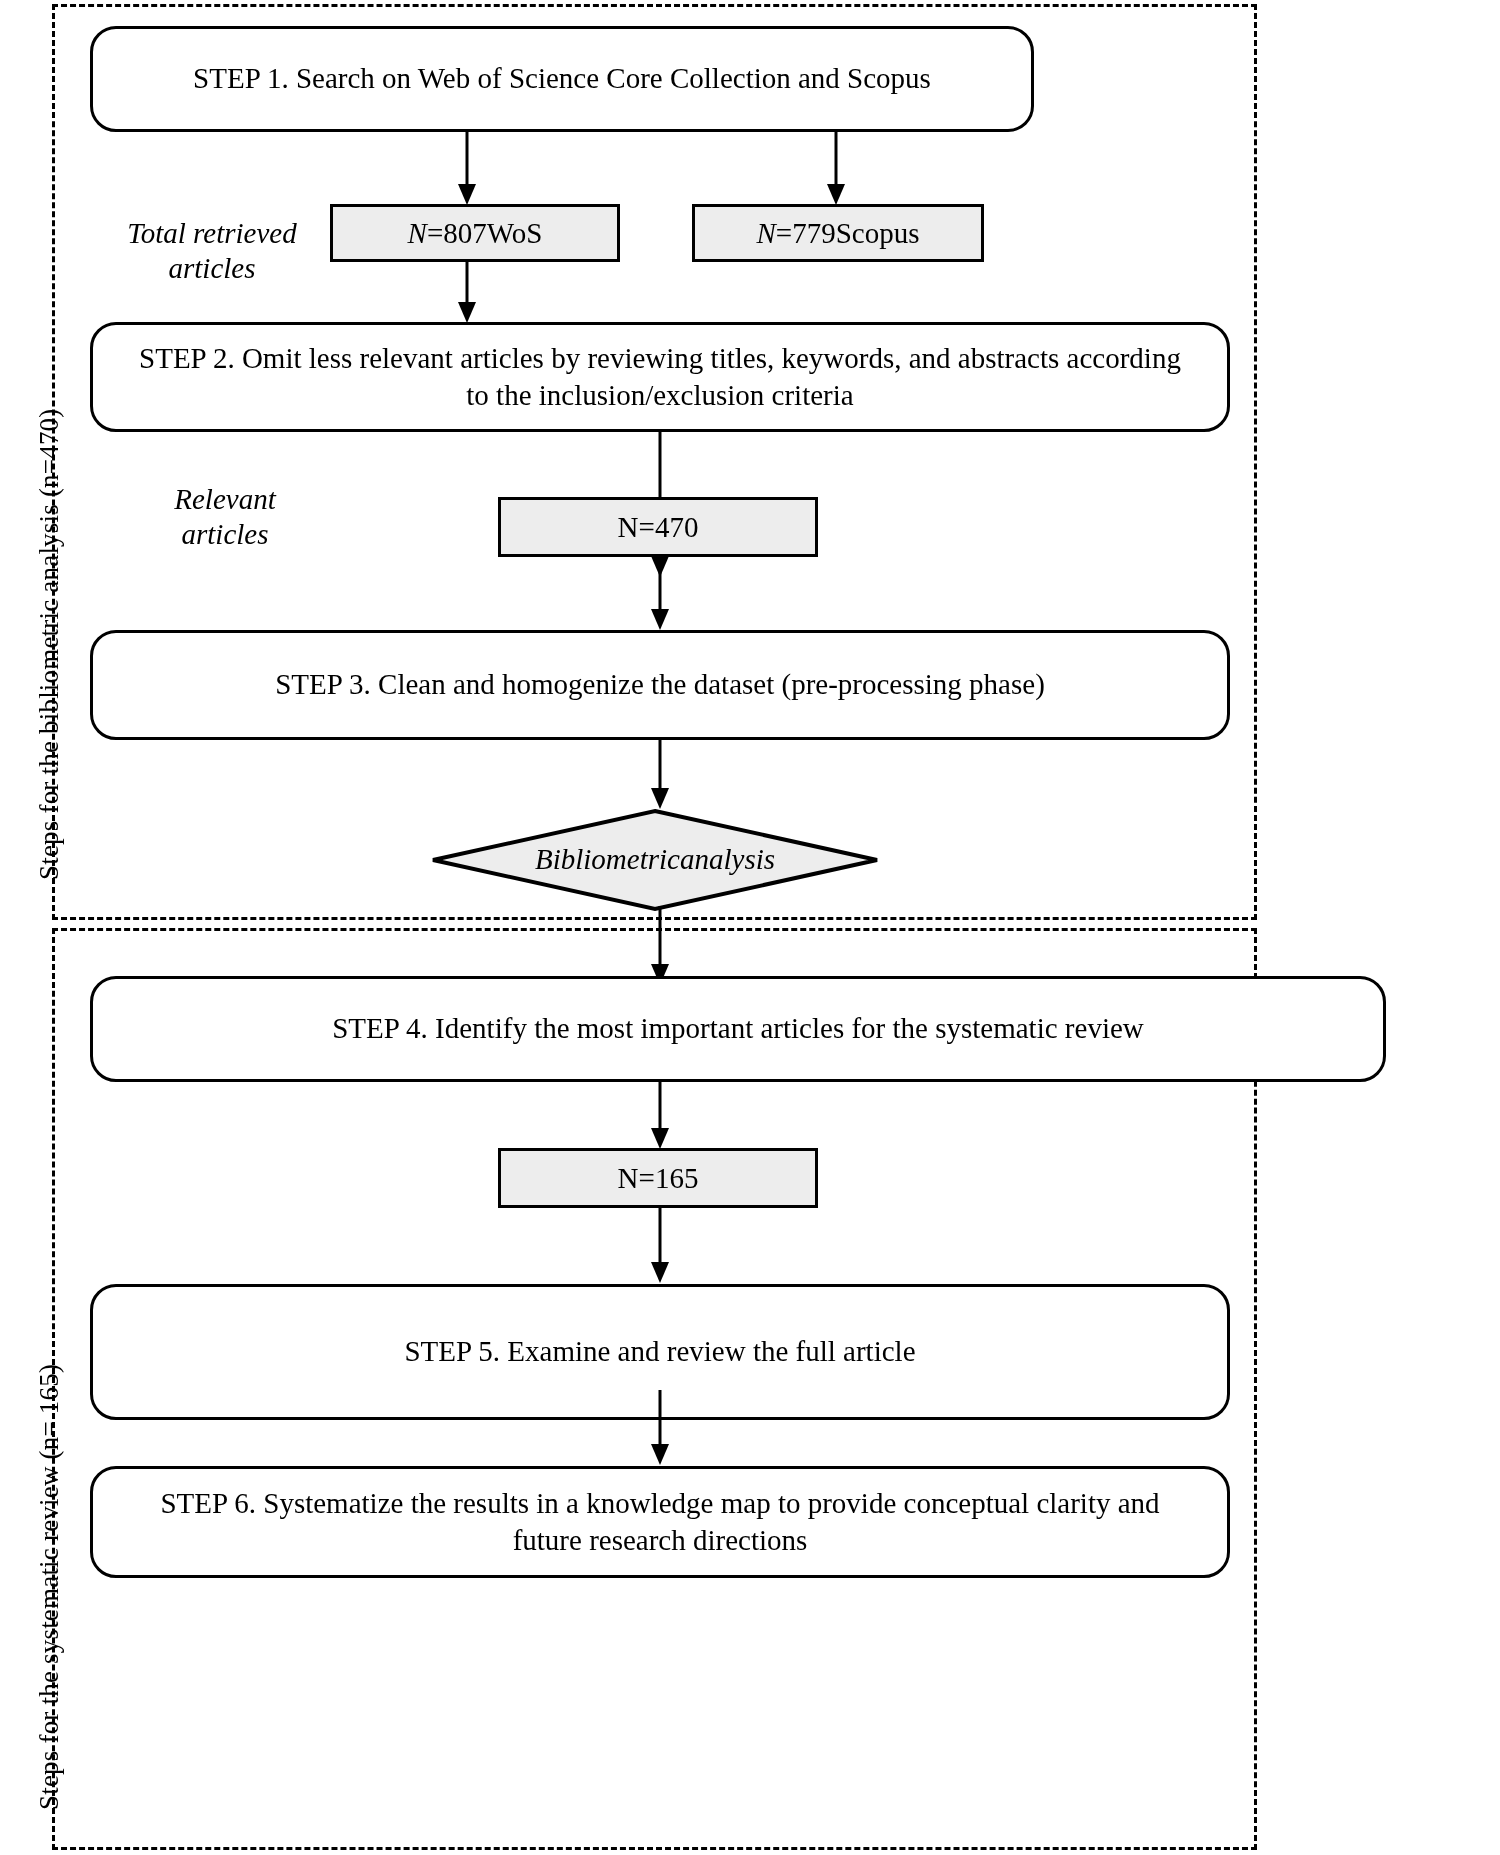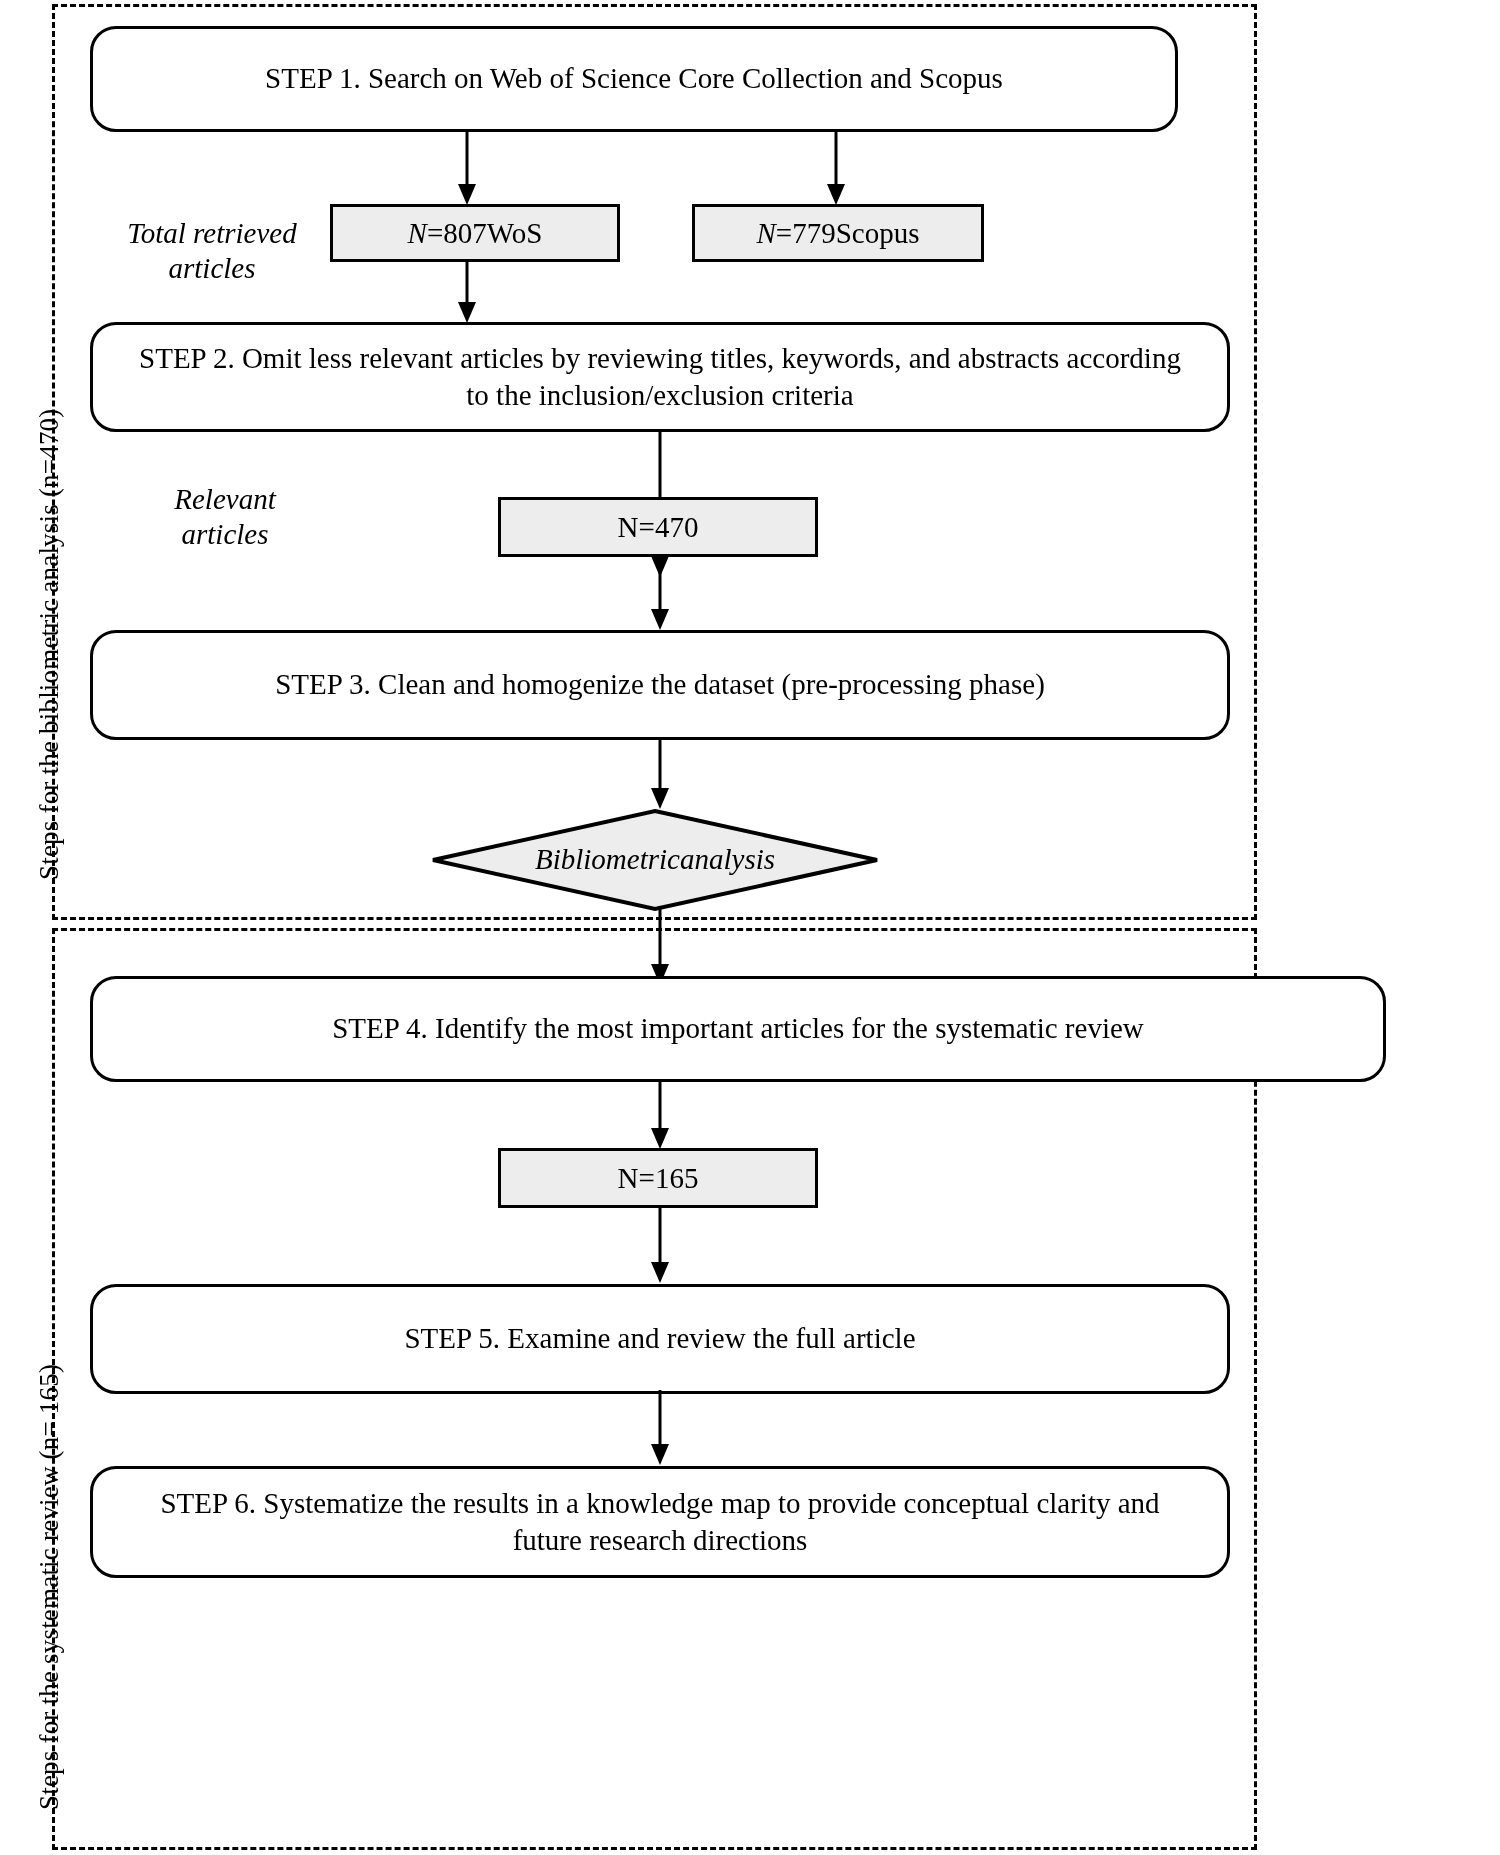--- a/index.html
+++ b/index.html
@@ -112,21 +112,21 @@
 <body>
 
 <div id="page">
 
   <div class="group-frame" id="frame-biblio"></div>
   <div class="group-frame" id="frame-review"></div>
 
   <div class="side-label" id="side-label-biblio">Steps for the bibliometric analysis (n=470)</div>
   <div class="side-label" id="side-label-review">Steps for the systematic review (n= 165)</div>
 
-  <div class="step-box" style="left:90px; top:26px; width:1088px; height:106px;">
+  <div class="step-box" style="left:90px; top:26px; width:944px; height:106px;">
     <span>STEP 1. Search on Web of Science Core Collection and Scopus</span>
   </div>
 
   <div class="arrow" style="left:455px; top:132px; width:24px; height:74px;">
     <svg width="24" height="74" viewBox="0 0 24 74">
       <line x1="12" y1="0" x2="12" y2="58" stroke="#000" stroke-width="3"></line>
       <polygon points="12,73 3,52 21,52" fill="#000"></polygon>
     </svg>
   </div>
 
@@ -233,21 +233,21 @@
       <span>165</span>
   </div>
 
   <div class="arrow" style="left:648px; top:1208px; width:24px; height:76px;">
     <svg width="24" height="76" viewBox="0 0 24 76">
       <line x1="12" y1="0" x2="12" y2="60" stroke="#000" stroke-width="3"></line>
       <polygon points="12,75 3,54 21,54" fill="#000"></polygon>
     </svg>
   </div>
 
-  <div class="step-box" style="left: 90px; top: 1284px; width: 1140px; height: 110px;">
+  <div class="step-box" style="left: 90px; top: 1284px; width: 1140px; height: 136px;">
     <span>STEP 5. Examine and review the full article</span>
   </div>
 
   <div class="arrow" style="left: 648px; top: 1390px; width: 24px; height: 76px;">
     <svg width="24" height="76" viewBox="0 0 24 76">
       <line x1="12" y1="0" x2="12" y2="60" stroke="#000" stroke-width="3"></line>
       <polygon points="12,75 3,54 21,54" fill="#000"></polygon>
     </svg>
   </div>
 

